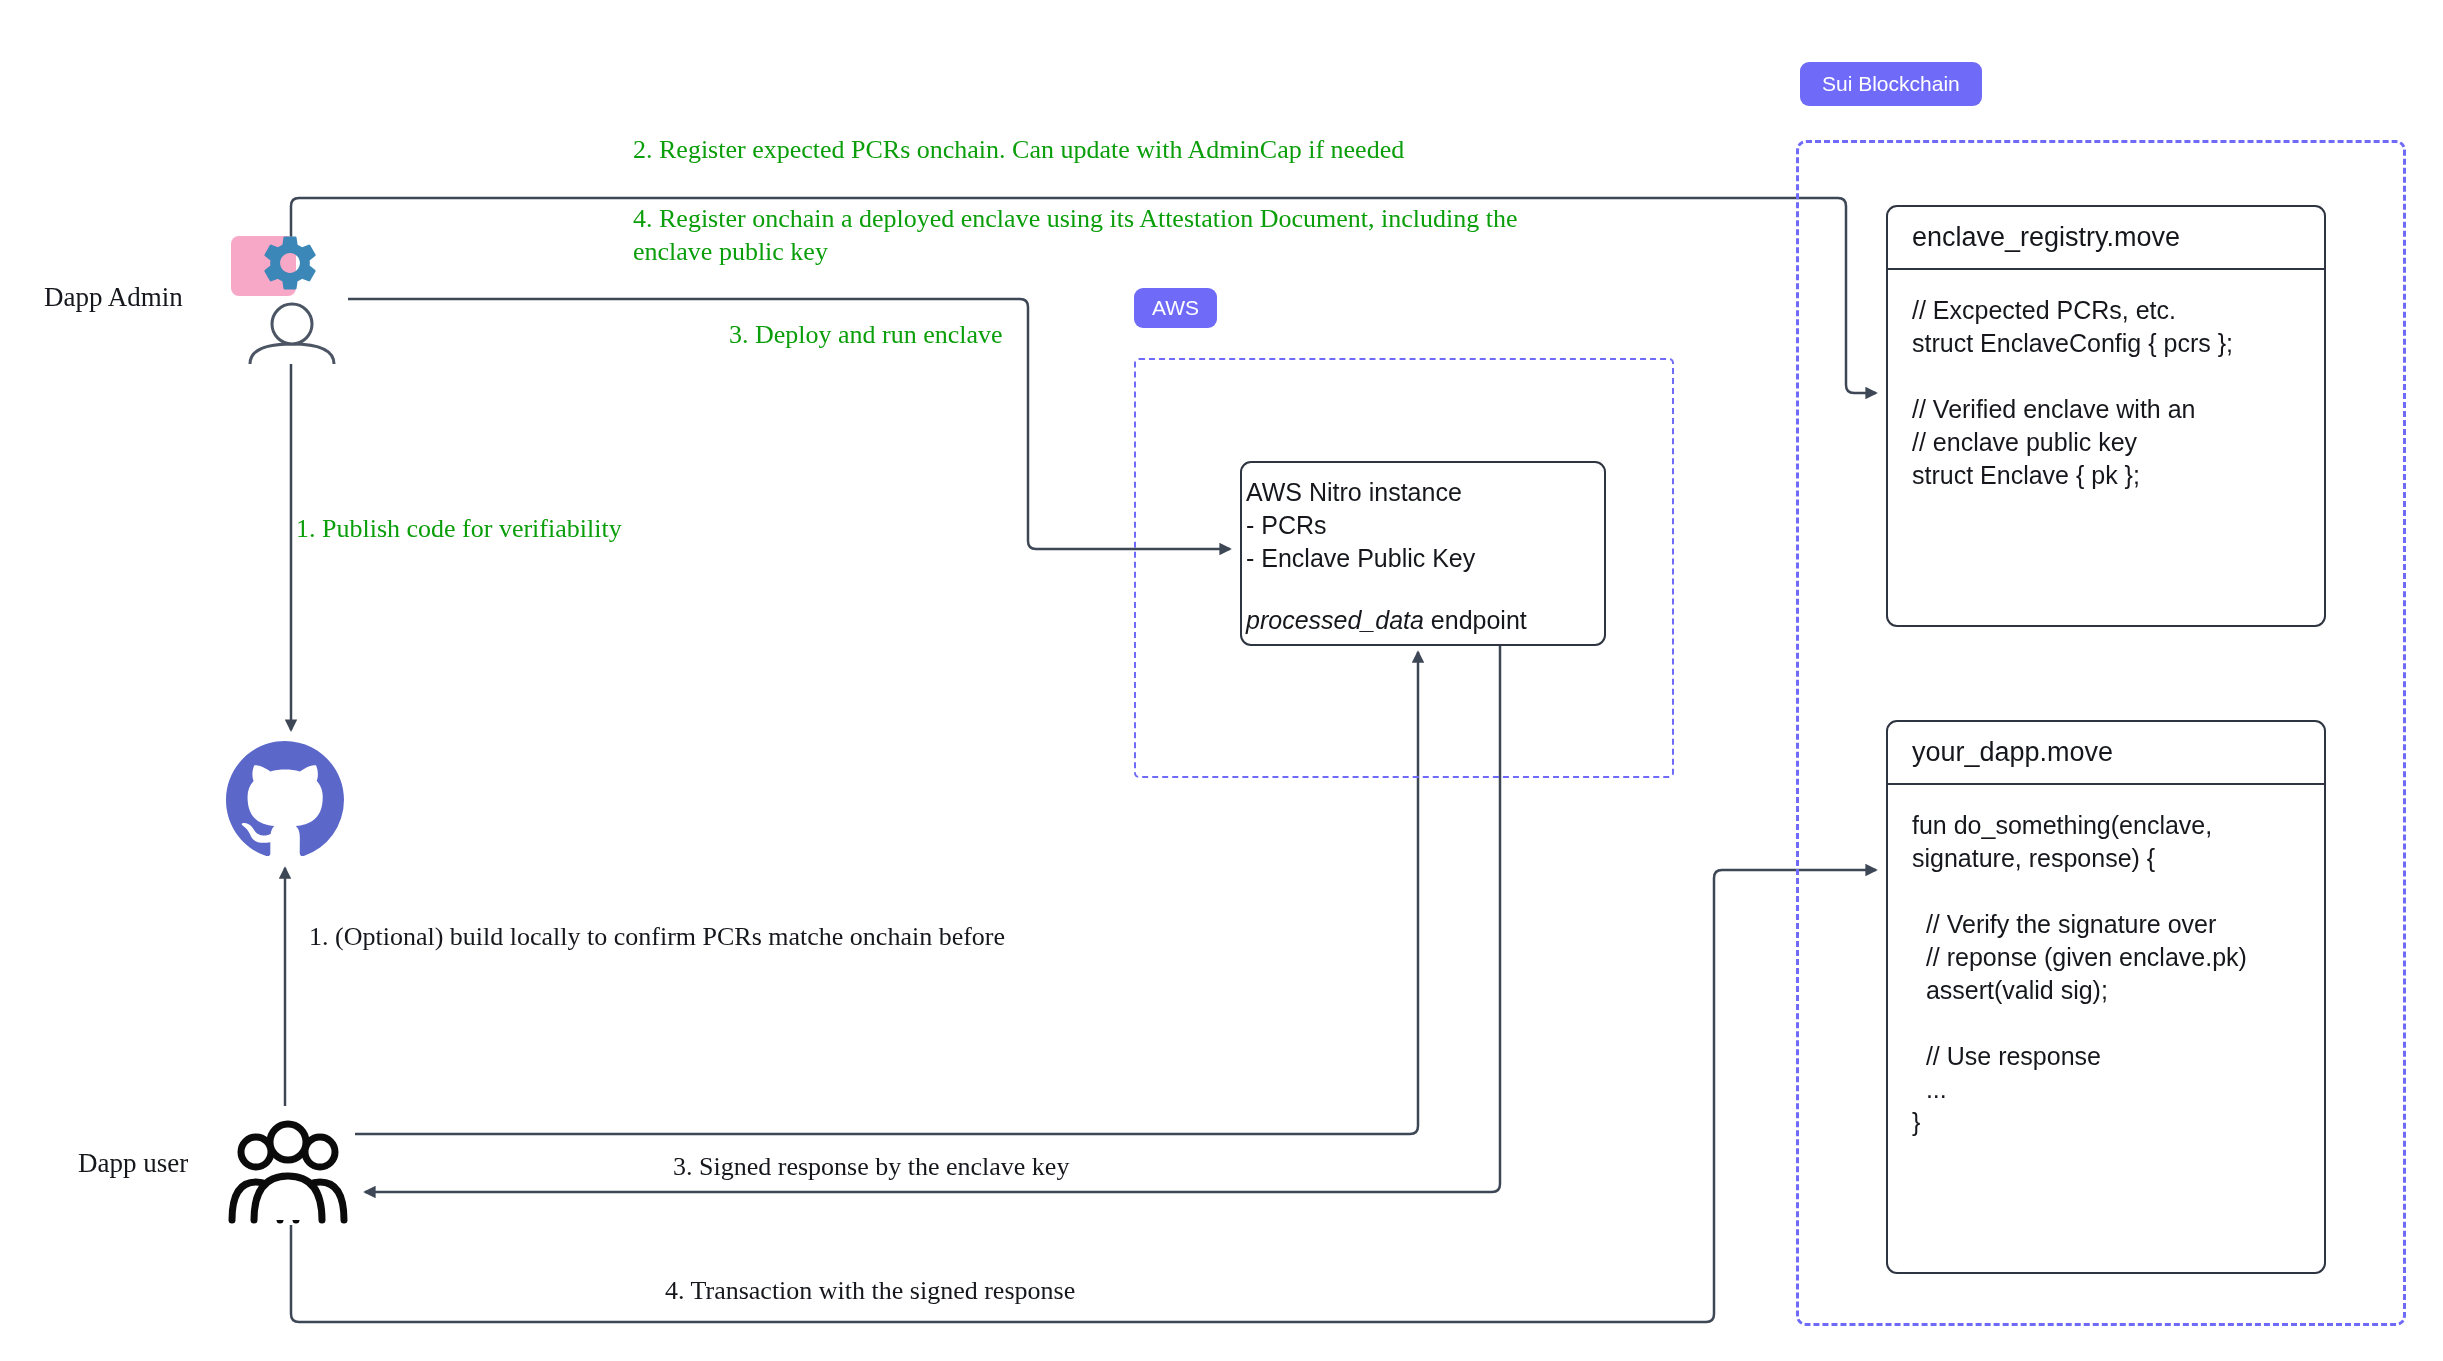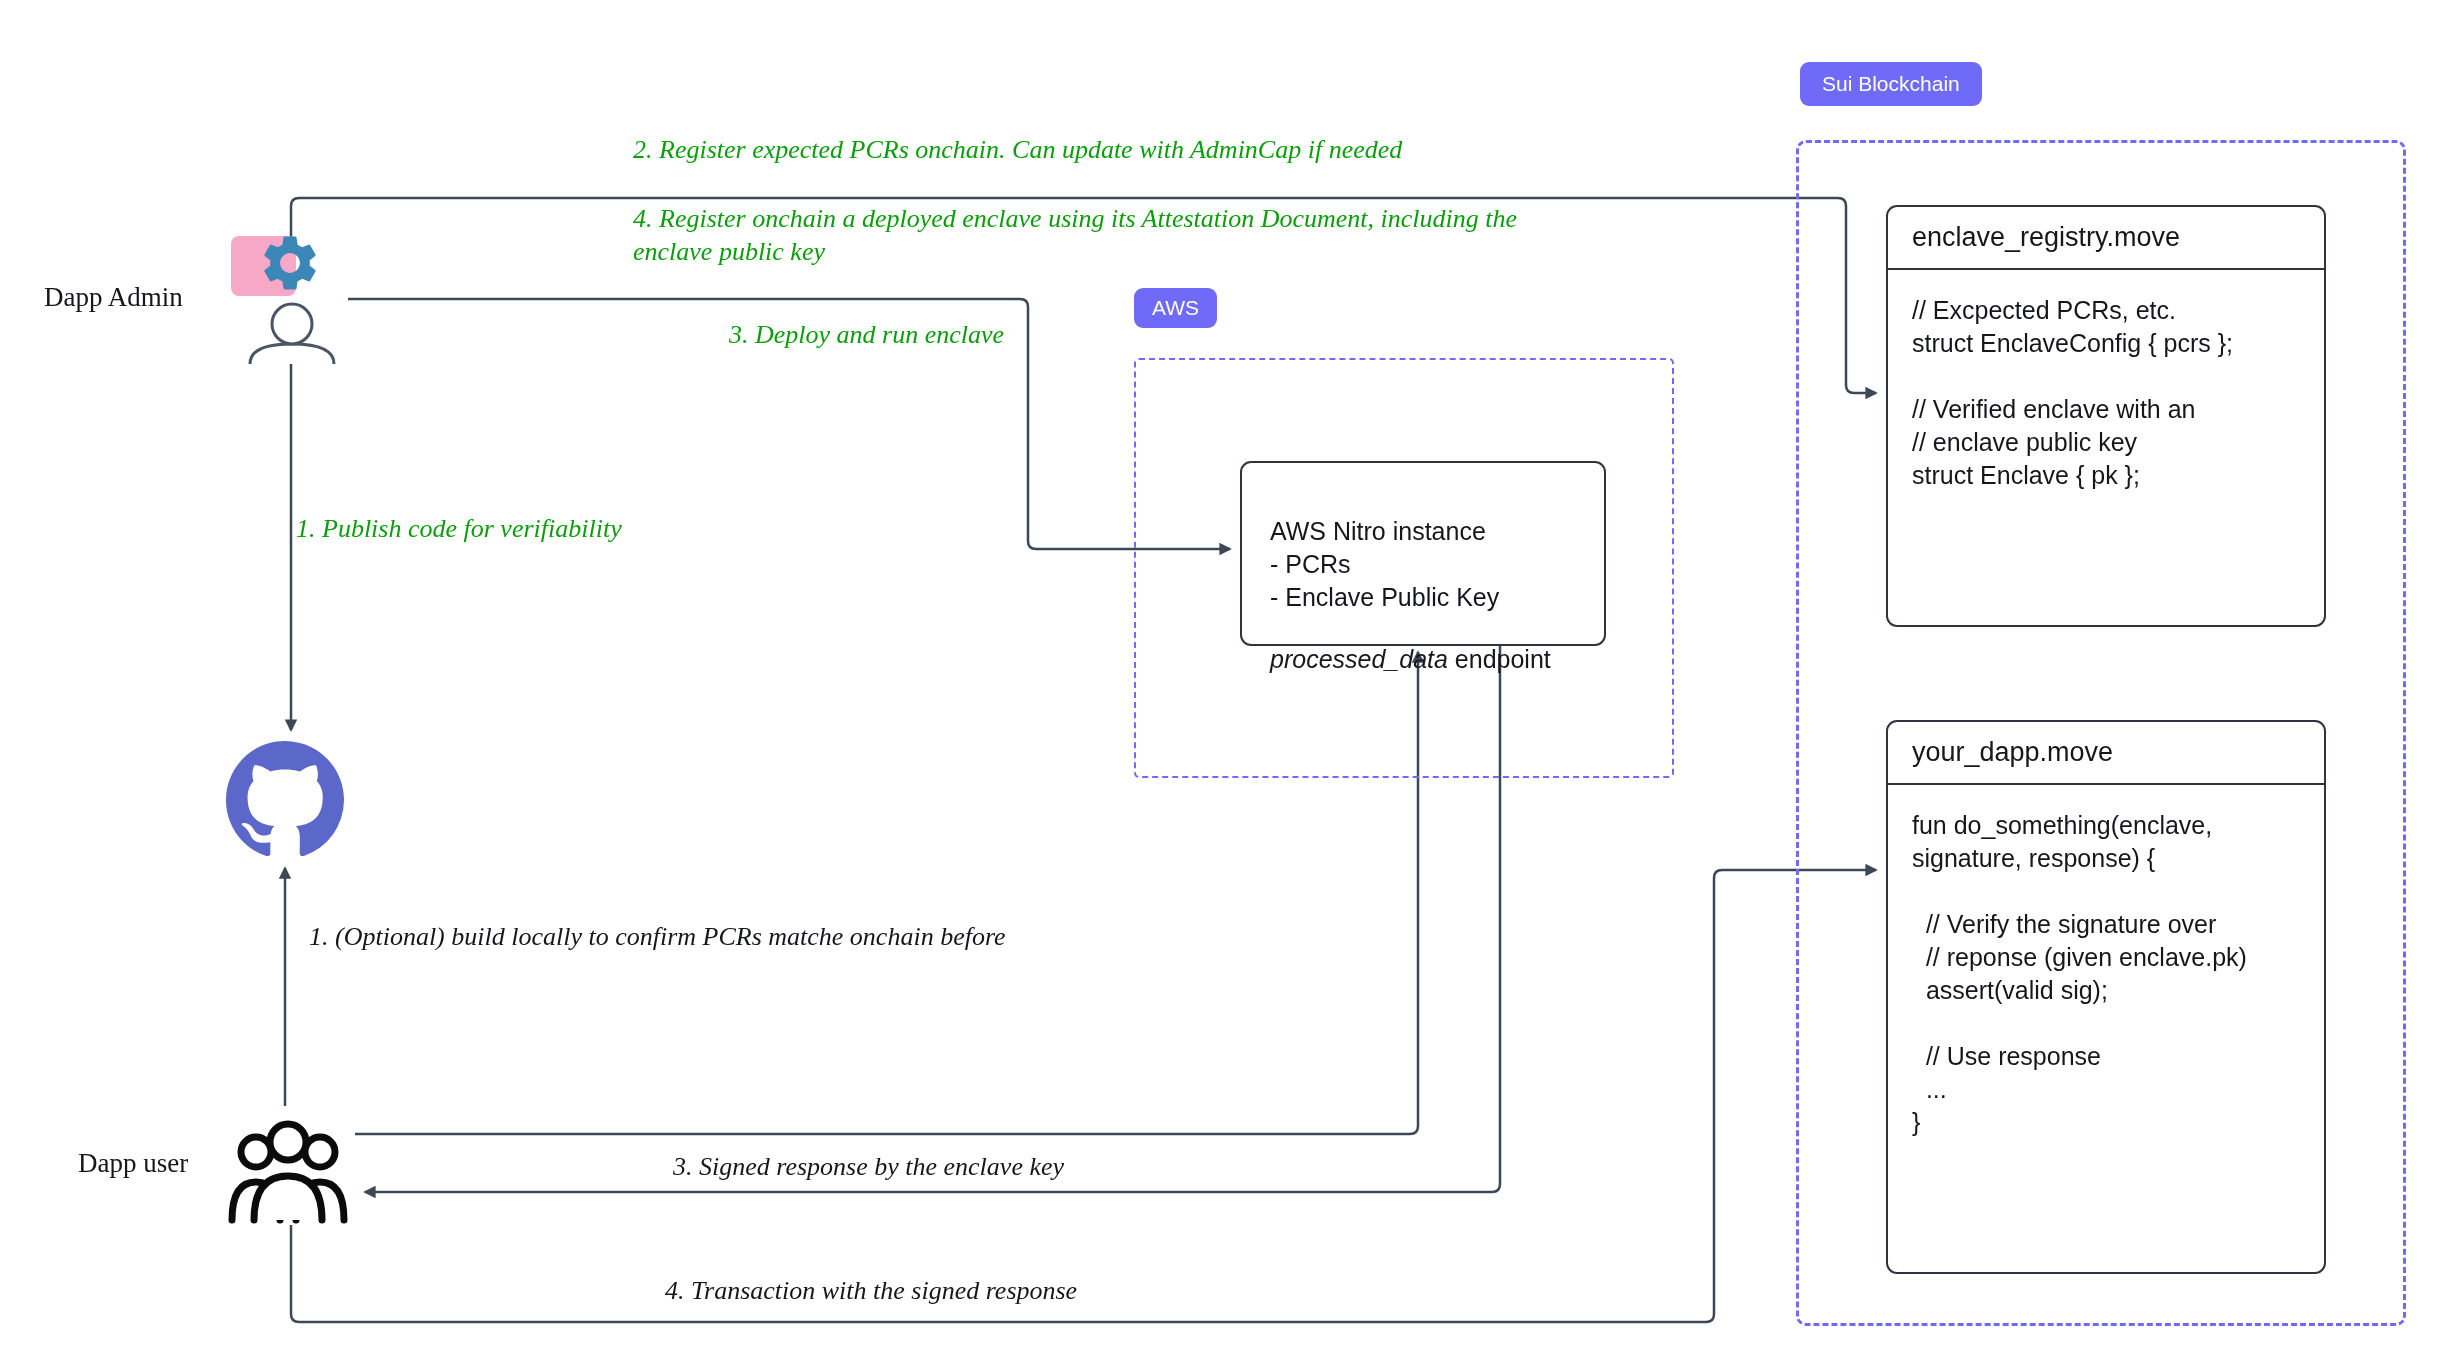--- a/index.html
+++ b/index.html
@@ -6,21 +6,21 @@
     --green:#0b9e0b; --ink:#15171c; --purple:#6f6af7; --box_border:#2e3440;
     --arrow:#3e4756; --github:#5b68c9; --gear:#3b87b8; --pink:#f8a8c7;
   }
   html,body{margin:0;padding:0;background:#ffffff;}
   .canvas{position:relative;width:2443px;height:1361px;background:#fff;overflow:hidden;
           font-family:"Liberation Sans", sans-serif;color:var(--ink);}
   .arrows{position:absolute;left:0;top:0;}
   .arrows path.flow{stroke:var(--arrow);stroke-width:2.5;fill:none;}
   .ah-fill{fill:var(--arrow);}
 
-  .annotation{position:absolute;font-family:"Liberation Serif", serif;font-size:26px;line-height:33px;font-style:italic;}
+  .annotation{position:absolute;font-family:"Liberation Serif", serif;font-size:26px;line-height:33px;}
   .annotation.green{color:var(--green);}
   .annotation.black{color:var(--ink);}
   .annotation span{display:block;}
   .indent-1{padding-left:33px;}
 
   .actor-label{position:absolute;font-family:"Liberation Serif", serif;font-size:27px;color:var(--ink);}
 
   .badge{position:absolute;background:var(--purple);color:#fff;font-size:21px;
          padding:10px 22px;border-radius:9px;}
 
@@ -92,21 +92,21 @@
       <div class="code-line">  // reponse (given enclave.pk)</div>
       <div class="code-line">  assert(valid sig);</div>
       <div class="code-line"></div>
       <div class="code-line">  // Use response</div>
       <div class="code-line">  ...</div>
       <div class="code-line">}</div>
     </div>
   </div>
 
   <div class="solid-box" style="left:1240px;top:461px;width:362px;height:181px;">
-    <div class="box-body" style="padding:13px 28px;margin-top:39px;">
+    <div class="box-body" style="padding:13px 4px;">
       <div class="code-line">AWS Nitro instance</div>
       <div class="code-line">- PCRs</div>
       <div class="code-line">- Enclave Public Key</div>
       <div class="spacer"></div>
       <div class="code-line"><span class="italic" style="display:inline">processed_data</span><span style="display:inline"> endpoint</span></div>
     </div>
   </div>
 
   <div class="annotation green" style="left:633px;top:133px;">2. Register expected PCRs onchain. Can update with AdminCap if needed</div>
   <div class="annotation green" style="left:633px;top:202px;">

